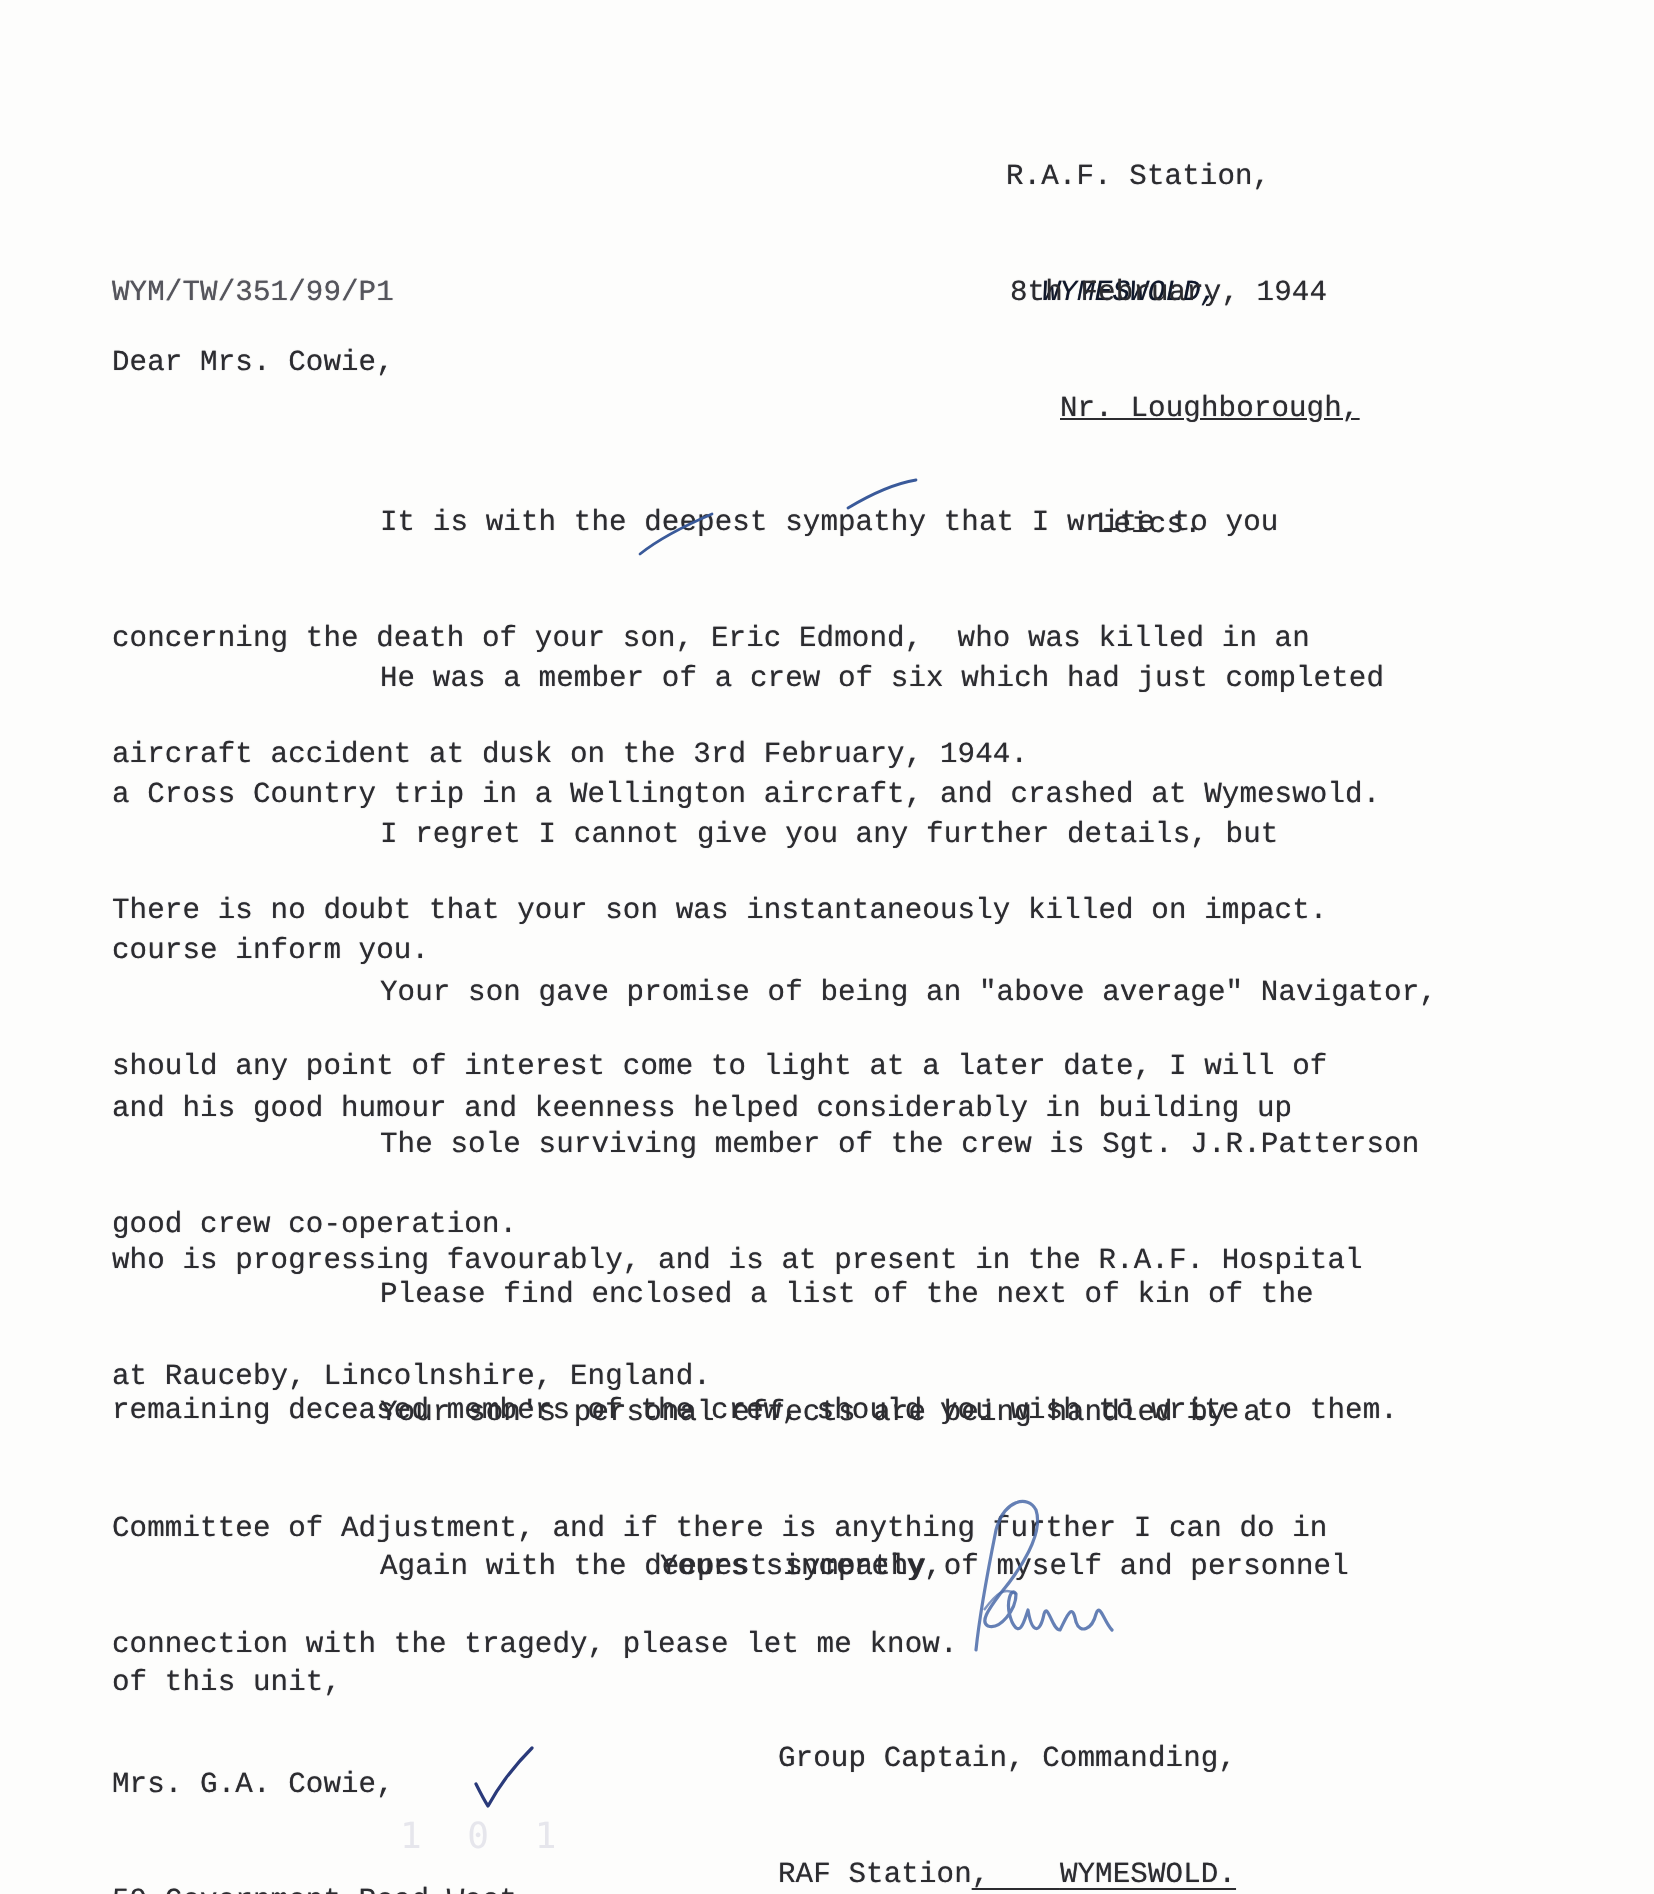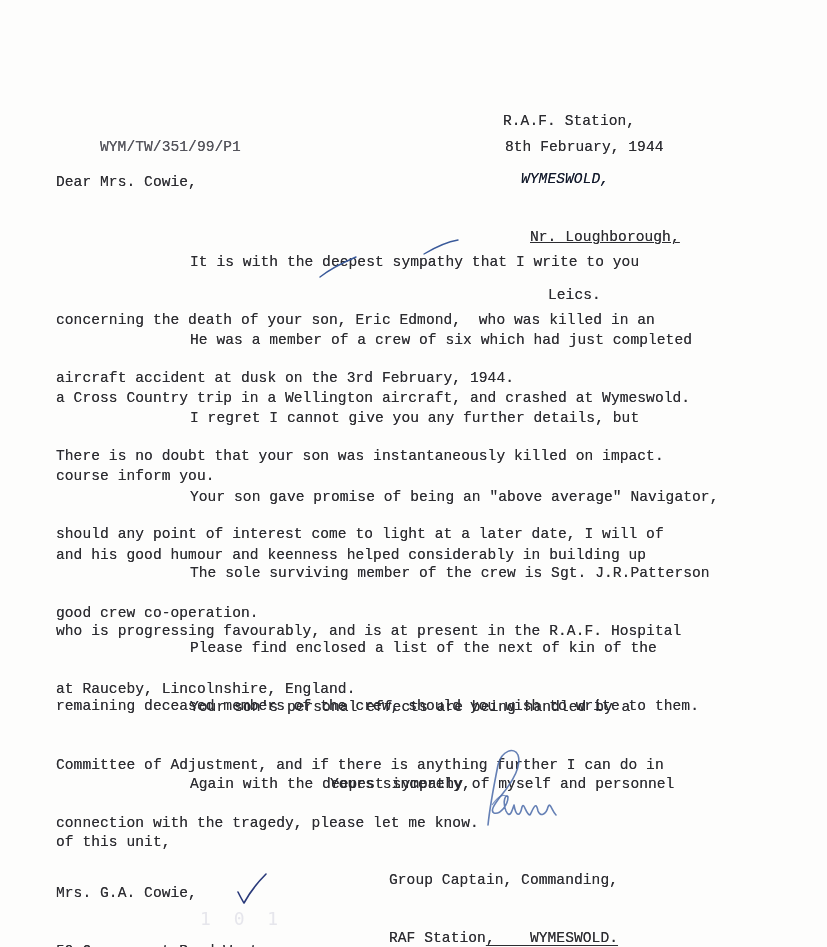--- a/index.html
+++ b/index.html
@@ -8,25 +8,25 @@
       font-family: "Liberation Mono", "DejaVu Sans Mono", monospace;
       color: #2a2a2e;
     }
     .page { position: absolute; left: 0; top: 0; width: 827px; height: 947px; }
     .t {
       position: absolute; white-space: pre; font-size: 14.6px; line-height: 19.4px;
       letter-spacing: 0.05px; color: #2c2c30; text-shadow: 0 0 0.4px rgba(40,40,50,0.7);
     }
     .addr { left: 503px; top: 41px; }
     .addr div { white-space: pre; }
-    .addr .l1 { padding-left: 0; margin-top: 32px; }
+    .addr .l1 { padding-left: 0; }
     .addr .l2 { padding-left: 18px; color: #0f172a; font-style: italic; }
     .addr .l3 { padding-left: 27px; text-decoration: underline; }
     .addr .l4 { padding-left: 45px; }
-    .ref { left: 56px; top: 138px; color: #55555c; margin-left: 44px; }
+    .ref { left: 56px; top: 138px; color: #55555c; }
     .date { left: 505px; top: 138px; }
     .salut { left: 56px; top: 173px; }
     .para { left: 56px; }
     .para div { white-space: pre; }
     .indent { padding-left: 134px; }
     .closing1 { left: 56px; top: 736px; }
     .closing2 { left: 330px; top: 775px; }
     .sigblock { left: 389px; top: 832px; }
     .recip { left: 56px; top: 845px; }
     .ul { text-decoration: underline; text-decoration-thickness: 1px; text-underline-offset: 3px; }

